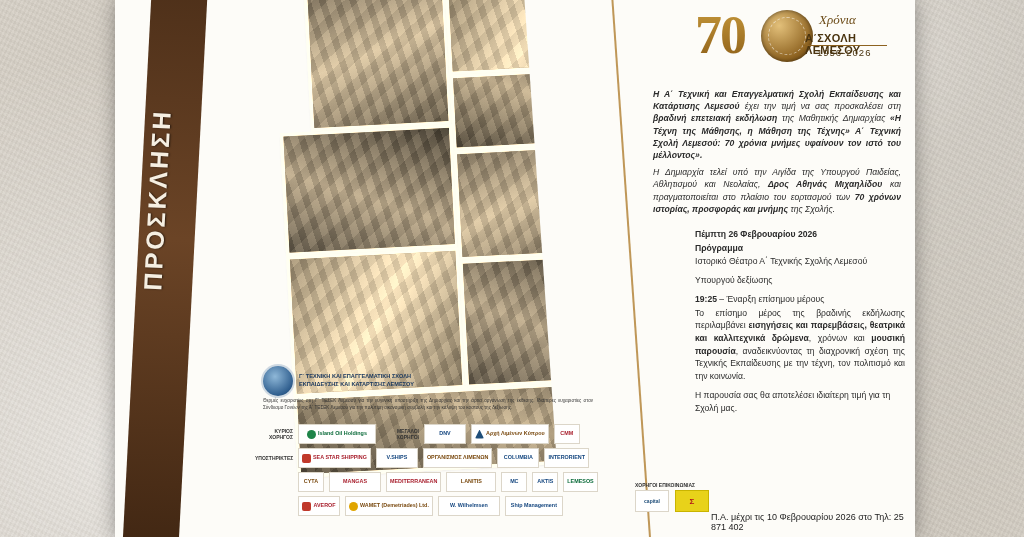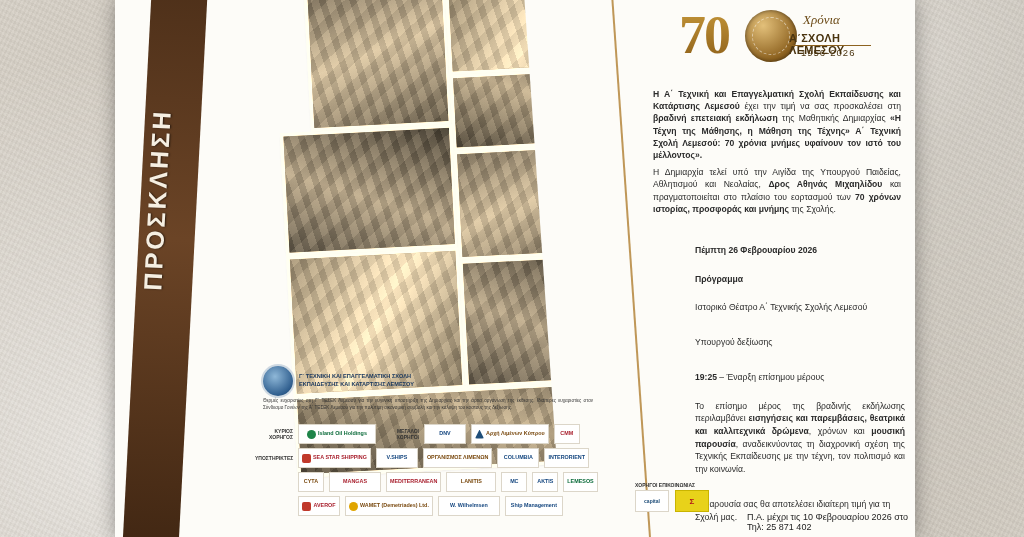--- a/index.html
+++ b/index.html
@@ -75,21 +75,21 @@
   .diag{
     position:absolute; left:430px; top:-60px; width:190px; height:700px;
     background:#fdfcf8; transform:rotate(-4deg);
   }
   .diag-line{
     position:absolute; left:516px; top:-40px; width:2px; height:640px;
     background:#b88c46; transform:rotate(-4deg); opacity:.9;
   }
   
   .logo70{
-    position:absolute; right:36px; top:8px; width:200px; height:66px;
+    position:absolute; right:20px; top:8px; width:200px; height:66px;
   }
   .logo70 .num{
     position:absolute; left:0; top:-4px; font-size:54px; font-weight:bold;
     color:#9b6a1e; font-family:"Liberation Serif", serif;
     letter-spacing:-2px;
     background:linear-gradient(180deg,#c89a3c,#8a5c16);
     -webkit-background-clip:text; background-clip:text; color:transparent;
   }
   .logo70 .seal{
     position:absolute; left:66px; top:2px; width:52px; height:52px;
@@ -115,32 +115,33 @@
   }
   .logo70 .ul{
     position:absolute; left:108px; top:37px; width:84px; height:1px;
     background:#8d6220;
   }
   
   .text-col{
     position:absolute; left:538px; top:88px; width:248px;
     font-size:8.6px; line-height:1.42; color:#2b2b2b;
     text-align:justify;
+    font-style:italic;
   }
   .text-col p{ margin:0 0 5px 0; }
   .b { font-weight:bold; }
   .prog{
     position:absolute; left:538px; top:228px; width:252px;
     font-size:8.6px; line-height:1.48; color:#2b2b2b;
   }
   .prog .hd{ font-weight:bold; }
-  .prog .row{ margin:16px 0 1px 0;padding-left:42px; }
+  .prog .row{ margin:0 0 1px 0;padding-left:42px; }
   .prog .gap{ height:5px; }
   .final-line{
-    position:absolute; left:632px; top:512px; font-size:9px; color:#222;
+    position:absolute; left:596px; top:512px; font-size:9px; color:#222;
   }
   
   .crest{
     position:absolute; left:148px; top:366px; width:200px; height:30px;
     display:flex; align-items:center; gap:6px;
   }
   .crest .seal2{
     width:30px; height:30px; border-radius:50%;
     background:radial-gradient(circle at 40% 35%,#8fb8d8,#2f5e8e 70%,#1d3c5c);
     box-shadow:0 0 0 2px #cfd9e2;

